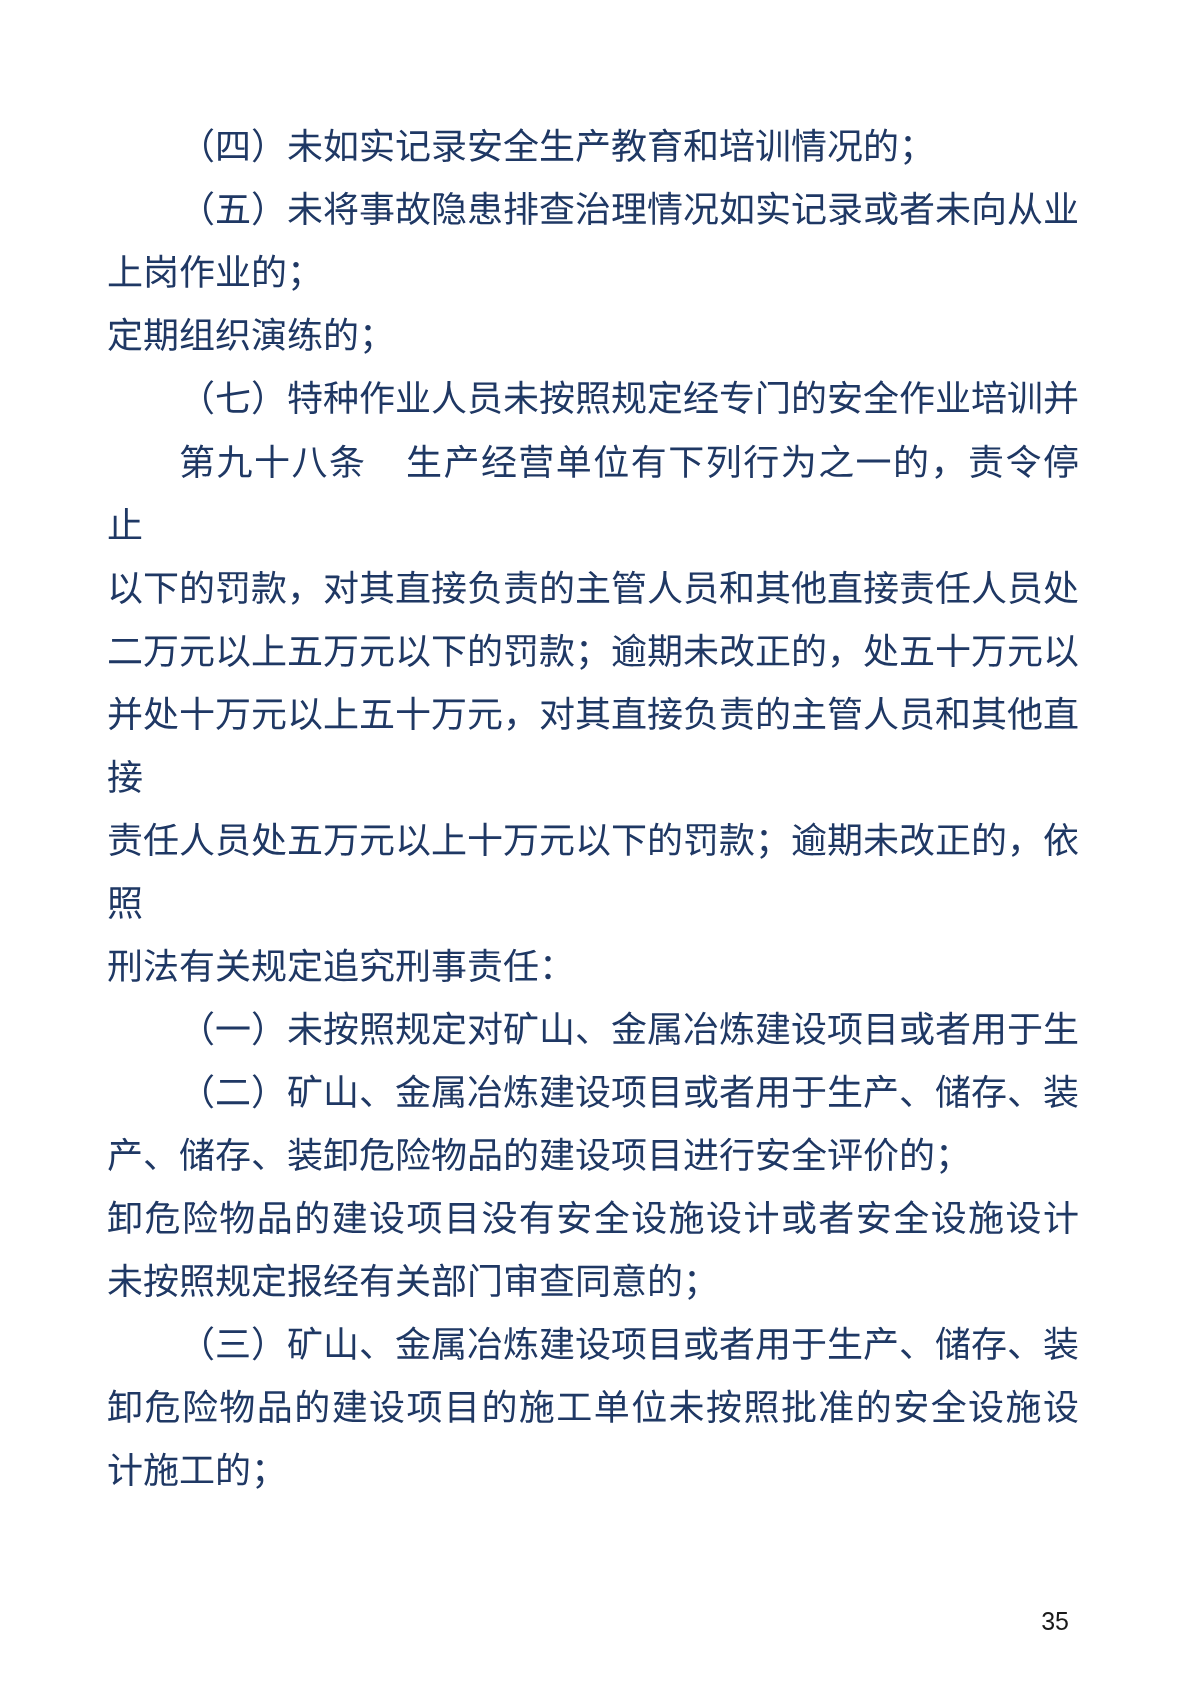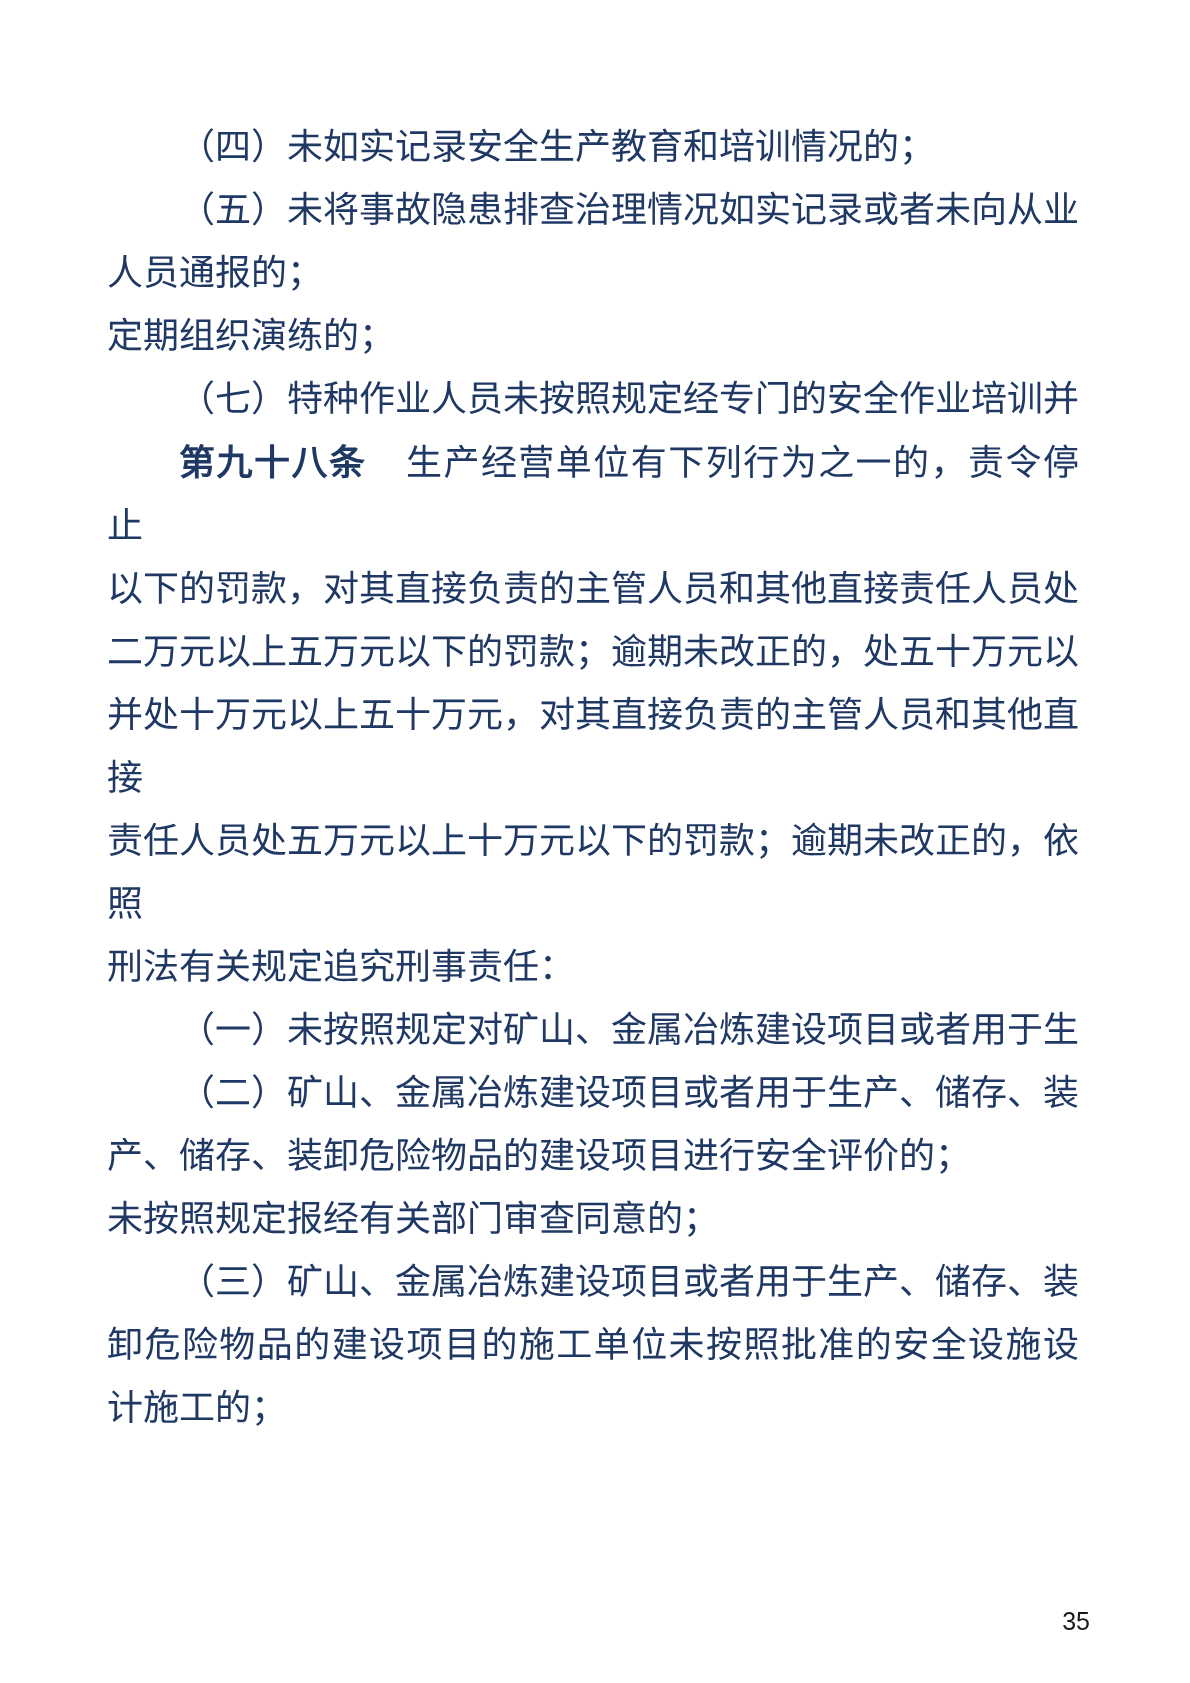--- a/index.html
+++ b/index.html
@@ -38,51 +38,52 @@
     text-align: justify;
     text-align-last: justify;
   }
   
   .line.indent {
     text-indent: 2em;
   }
   
   .article-no {
     font-family: "Liberation Sans", "DejaVu Sans", sans-serif;
-    font-weight: 700;
+    font-weight: 400;
     margin-right: 1.1em;
   }
   .page-number {
     position: absolute;
-    right: 100px;
+    right: 121px;
     top: 1606px;
     color: var(--page-number-color, #1a1a1a);
     font-family: "Liberation Sans", "DejaVu Sans", sans-serif;
     font-size: 25px;
     line-height: 30px;
   }
 </style>
 </head>
 <body>
 
 <div class="page">
   <div class="text-block" id="text-block">
       <div class="line indent">（四）未如实记录安全生产教育和培训情况的；</div>
       <div class="line indent justify">（五）未将事故隐患排查治理情况如实记录或者未向从业</div>
-      <div class="line">人员通报的；</div>
+      <div class="line">上岗作业的；</div>
       <div class="line">定期组织演练的；</div>
       <div class="line indent justify">（七）特种作业人员未按照规定经专门的安全作业培训并</div>
       <div class="line indent justify"><span class="article-no">第九十八条</span><span>生产经营单位有下列行为之一的，责令停止</span></div>
       <div class="line justify">以下的罚款，对其直接负责的主管人员和其他直接责任人员处</div>
       <div class="line justify">二万元以上五万元以下的罚款；逾期未改正的，处五十万元以</div>
       <div class="line justify">并处十万元以上五十万元，对其直接负责的主管人员和其他直接</div>
       <div class="line justify">责任人员处五万元以上十万元以下的罚款；逾期未改正的，依照</div>
       <div class="line">刑法有关规定追究刑事责任：</div>
       <div class="line indent justify">（一）未按照规定对矿山、金属冶炼建设项目或者用于生</div>
       <div class="line indent justify">（二）矿山、金属冶炼建设项目或者用于生产、储存、装</div>
       <div class="line">产、储存、装卸危险物品的建设项目进行安全评价的；</div>
+      <div class="line justify">卸危险物品的建设项目没有安全设施设计或者安全设施设计</div>
       <div class="line">未按照规定报经有关部门审查同意的；</div>
       <div class="line indent justify">（三）矿山、金属冶炼建设项目或者用于生产、储存、装</div>
       <div class="line justify">卸危险物品的建设项目的施工单位未按照批准的安全设施设</div>
       <div class="line">计施工的；</div>
     </div>
   <div class="page-number">35</div>
 </div>
 
 </body></html>

